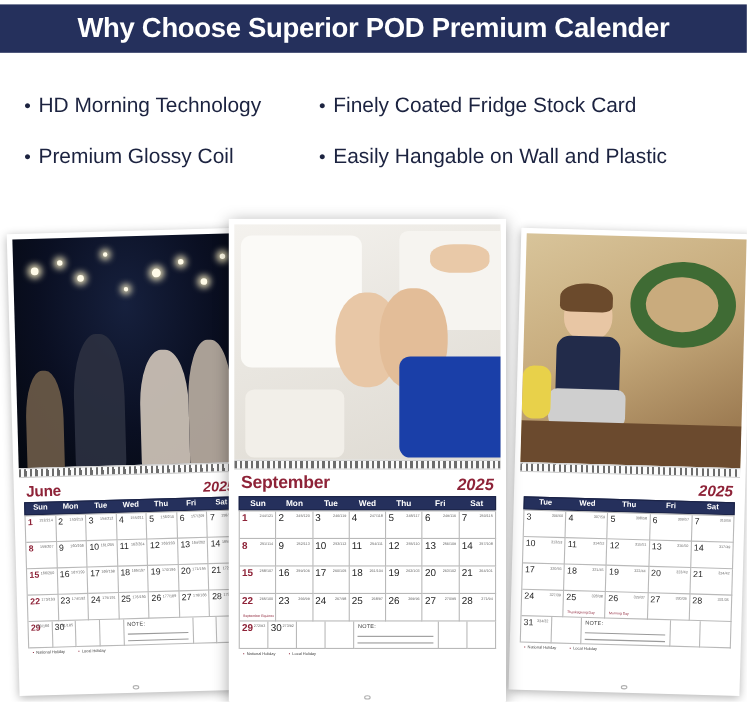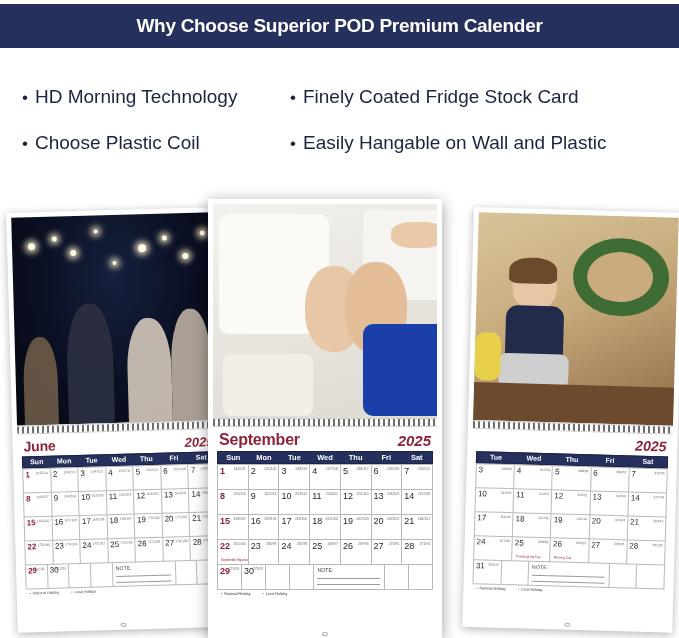--- a/index.html
+++ b/index.html
@@ -13,21 +13,21 @@
 
   
   .banner {
     position: absolute; left: 0; top: 4px;
     width: 679px; height: 44px;
     background: #25305c;
     display: flex; align-items: center; justify-content: center;
   }
   .banner-title {
     color: #ffffff;
-    font-size: 19px;
+    font-size: 25px;
     font-weight: bold;
     letter-spacing: -0.3px;
     white-space: nowrap;
     font-family: "Liberation Sans", sans-serif;
   }
 
   
   .features {
     position: absolute; left: 0; top: 62px;
     width: 679px; height: 115px;
@@ -66,21 +66,21 @@
   }
   
   .cal-right {
     left: 474px; top: 22px; width: 210px; height: 420px;
     transform: rotate(1.6deg);
     transform-origin: 0 0;
     z-index: 1;
   }
   
   .cal-center {
-    left: 208px; top: 14px; width: 234px; height: 440px;
+    left: 208px; top: 14px; width: 252px; height: 440px;
     z-index: 5;
     box-shadow: 0 3px 14px rgba(0,0,0,0.38);
   }
 
   .cal-inner { position: relative; width: 100%; height: 100%; padding: 5px; }
 
   
   .photo {
     position: relative;
     width: 100%;
@@ -213,21 +213,21 @@
     <div class="feat f0">
       <span class="dot">•</span>
       <span>HD Morning Technology</span>
     </div>
     <div class="feat f1">
       <span class="dot">•</span>
       <span>Finely Coated Fridge Stock Card</span>
     </div>
     <div class="feat f2">
       <span class="dot">•</span>
-      <span>Choose Plastic Coil</span>
+      <span>Premium Glossy Coil</span>
     </div>
     <div class="feat f3">
       <span class="dot">•</span>
       <span>Easily Hangable on Wall and Plastic</span>
     </div>
   </div>
 
   <div class="stage">
 
     <div class="calendar cal-left">

